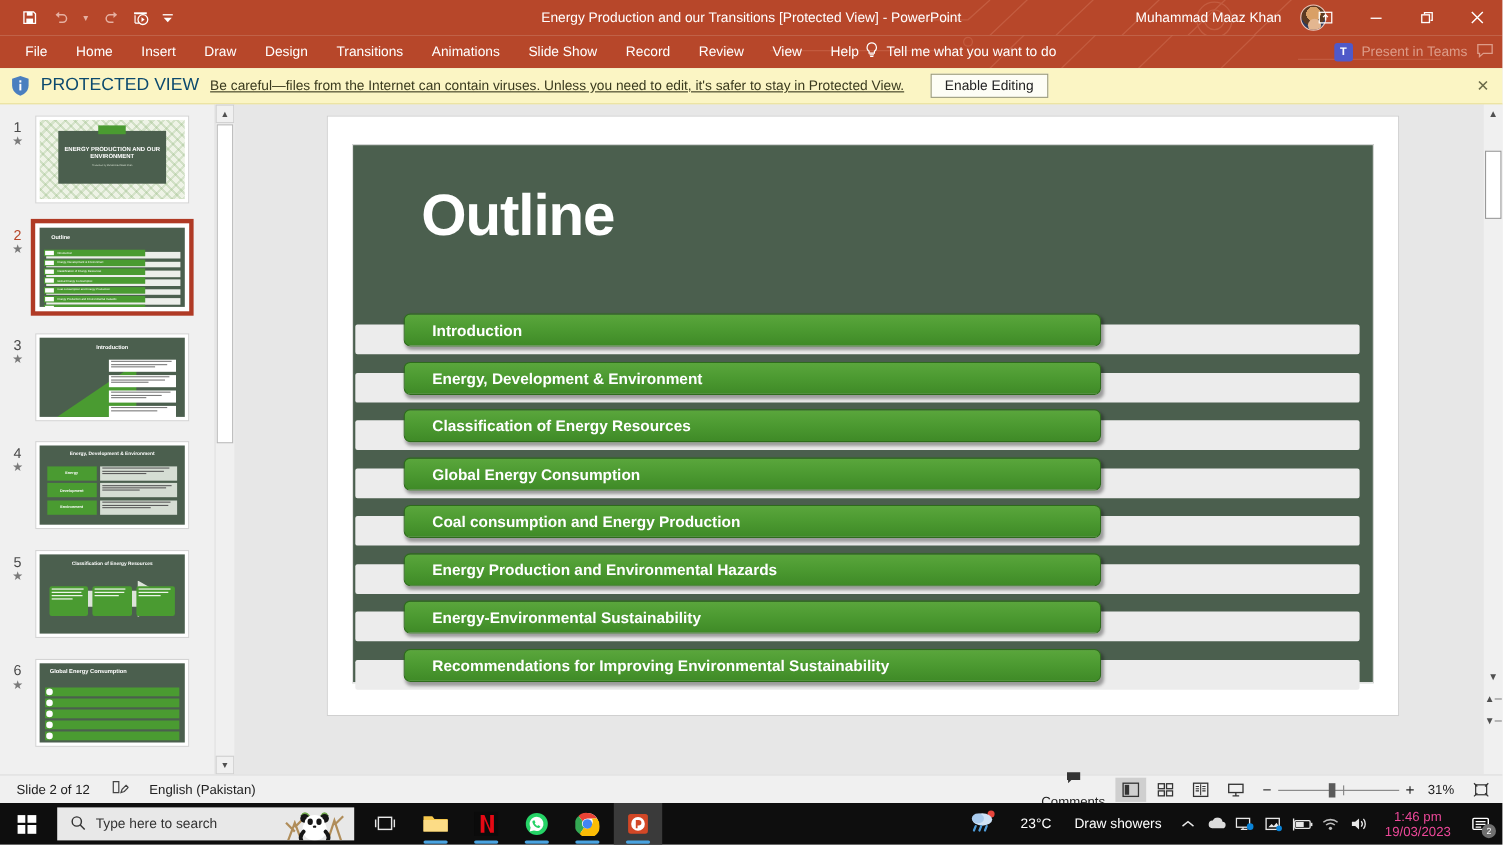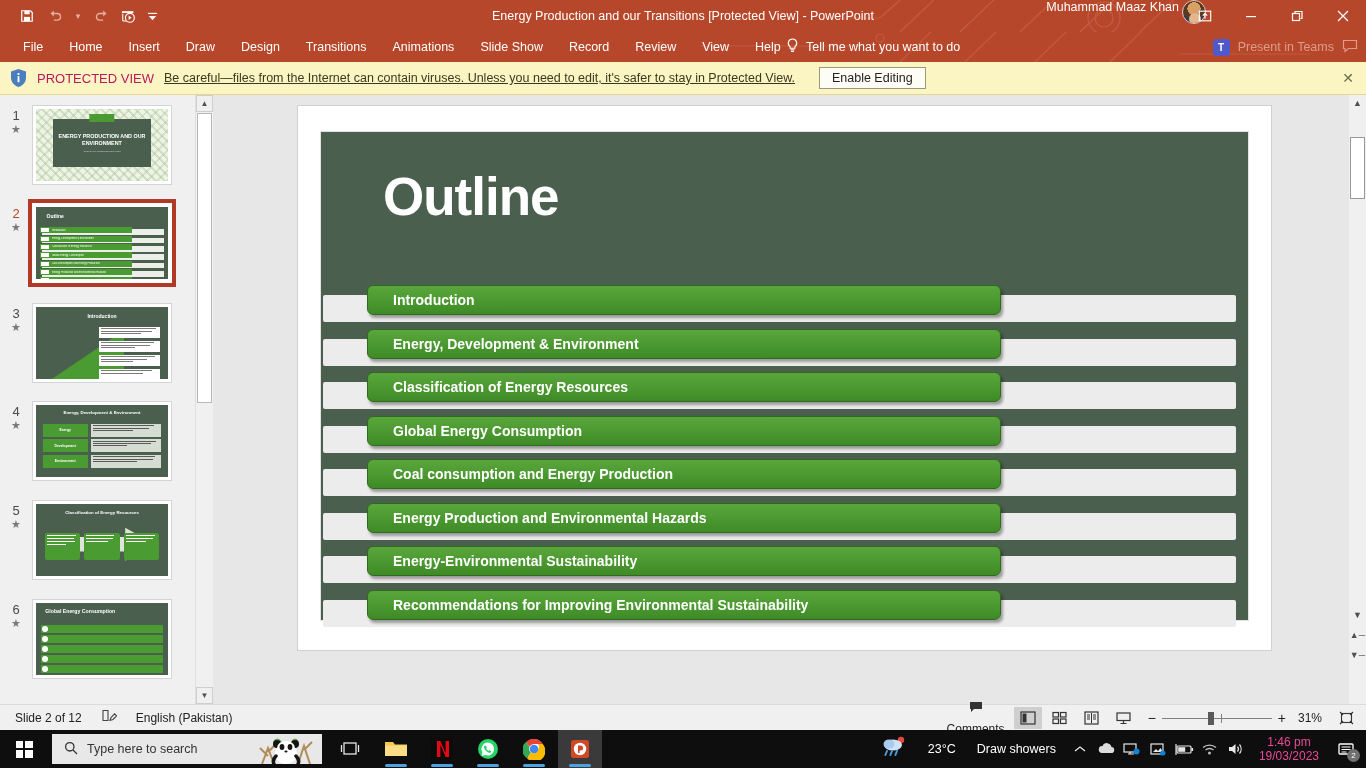--- a/index.html
+++ b/index.html
@@ -26,21 +26,21 @@
   }
   .qat-btn.dim { color: #e6b0a1; }
   .qat-btn.tiny { width: 16px; font-size: 9px; }
   .title-text {
     position: absolute; left: 0; top: 0; width: 1366px; height: 32px; z-index: 2;
     display: flex; align-items: center; justify-content: center;
     color: #fff; font-size: 12.5px; white-space: nowrap;
   }
   .acct {
     position: absolute; right: 160px; top: 0; height: 32px; z-index: 3;
-    display: flex; align-items: flex-start; gap: 3px; margin-left: 40px;
+    display: flex; align-items: center; gap: 17px; margin-left: 40px;
   }
   .acct-name { color: #fff; font-size: 12.5px; white-space: nowrap; }
   .avatar {
     width: 24px; height: 24px; border-radius: 50%; overflow: hidden;
     background: radial-gradient(circle at 50% 35%, #d9a066 0 36%, #5c3a22 37% 62%, #2b3a5e 63%);
     border: 1px solid #e8c8bd; position: relative;
   }
   .avatar:after {
     content: ""; position: absolute; left: 6px; top: 12px; width: 12px; height: 12px;
     border-radius: 50%; background: #e3b690;
@@ -90,21 +90,21 @@
   
   .pvbar {
     position: absolute; left: 0; top: 62px; width: 1366px; height: 33px;
     background: #fbf5c4; border-bottom: 1px solid #e2d98f;
     display: flex; align-items: center; gap: 10px; padding: 0 10px;
   }
   .pv-info {
     width: 17px; height: 20px; flex: none; position: relative;
   }
   .pv-info svg { display: block; }
-  .pv-title { font-size: 13px; color: #be185d; white-space: nowrap; }
+  .pv-title { font-size: 16px; color: #0c4a6e; white-space: nowrap; }
   .pv-msg {
     font-size: 12.5px; color: #3a3a1e; text-decoration: underline; white-space: nowrap;
   }
   .pv-enable {
     margin-left: 14px; height: 22px; padding: 0 12px;
     background: #fdfdf5; border: 1px solid #9a9a7a; font-size: 12.5px; color: #222;
     display: flex; align-items: center; white-space: nowrap;
   }
   .pv-close {
     position: absolute; right: 12px; top: 8px;

